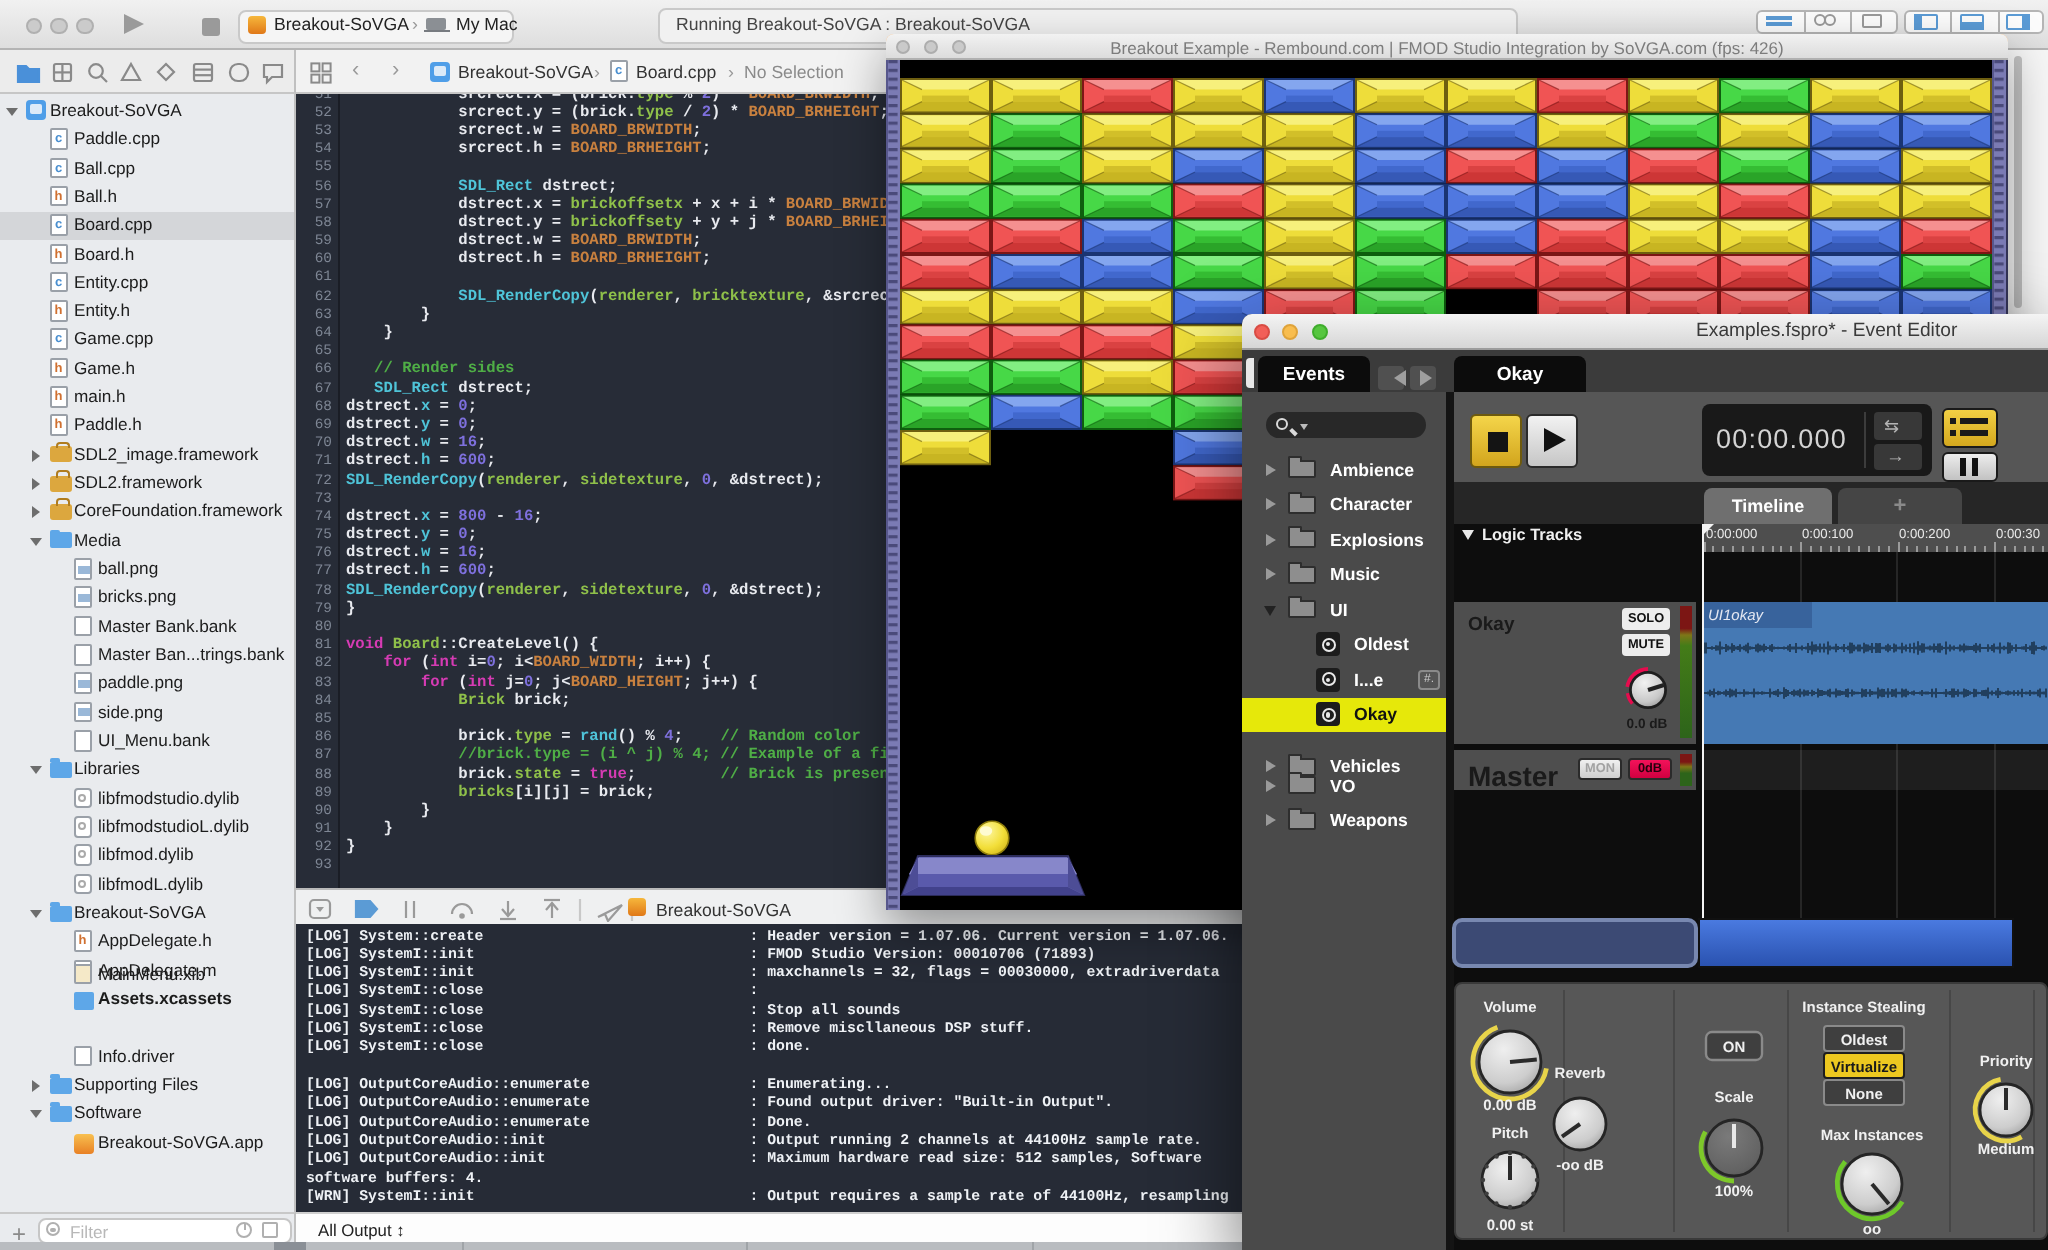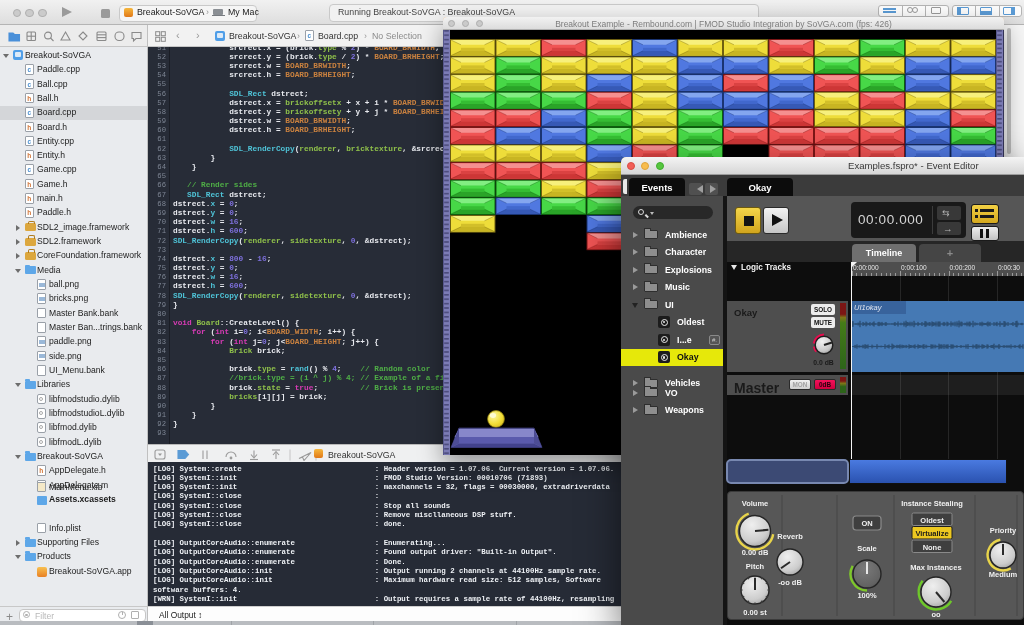--- a/index.html
+++ b/index.html
@@ -271,31 +271,31 @@
 <div class="srow" style="top:445.5px">
         <span class="abs" style="left:37px;top:3px;width:10px;height:9px;background:#5ea7e8;border-radius:1px"></span>
         <span class="lbl" style="left:49px;font-weight:bold">Assets.xcassets</span>
       </div>
 <div class="srow" style="top:433px">
         <span class="fico" style="left:37px;background:#f5e9c8"></span>
         <span class="lbl" style="left:49px;font-weight:normal">MainMenu.xib</span>
       </div>
 <div class="srow" style="top:474.2px">
         <span class="fico" style="left:37px"></span>
-        <span class="lbl" style="left:49px;font-weight:normal">Info.plist</span>
+        <span class="lbl" style="left:49px;font-weight:normal">Info.driver</span>
       </div>
 <div class="srow" style="top:488.5px">
         <span class="disc dc" style="left:16px"></span>
         <span class="fold" style="left:25px"></span>
         <span class="lbl" style="left:37px;font-weight:normal">Supporting Files</span>
       </div>
 <div class="srow" style="top:502.9px">
         <span class="disc do" style="left:15px"></span>
         <span class="fold" style="left:25px"></span>
-        <span class="lbl" style="left:37px;font-weight:normal">Products</span>
+        <span class="lbl" style="left:37px;font-weight:normal">Software</span>
       </div>
 <div class="srow" style="top:517.2px">
         <span class="abs" style="left:37px;top:2.5px;width:10px;height:10px;background:linear-gradient(#f8c050,#e88024);border-radius:2px"></span>
         <span class="lbl" style="left:49px;font-weight:normal">Breakout-SoVGA.app</span>
       </div>
 </div>
 <div class="abs" id="editor-clip">
 <div class="abs" style="left:21px;top:0;width:1px;height:397px;background:#1a1d25"></div>
       <pre id="gut">51
 52

